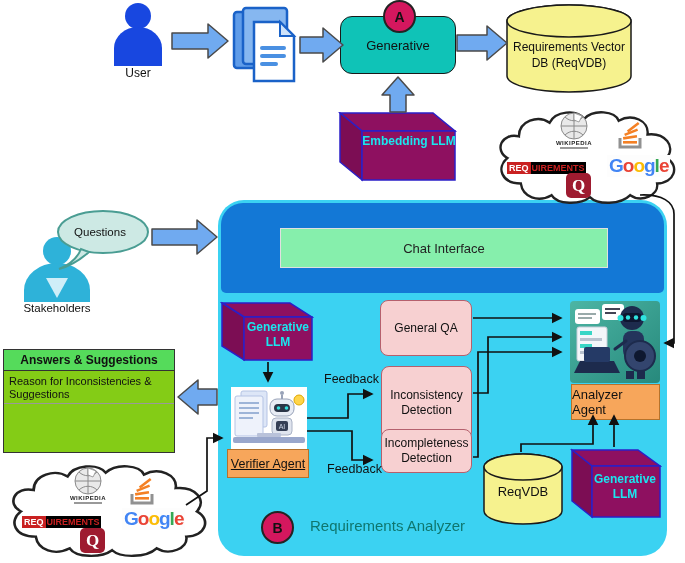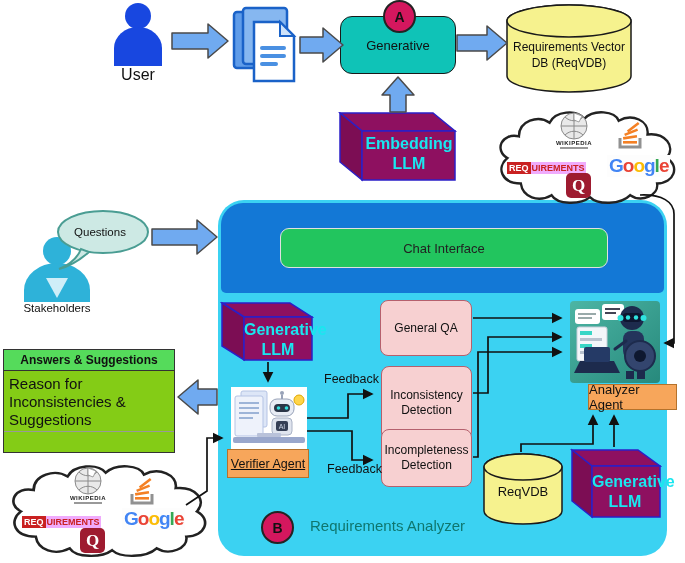--- a/index.html
+++ b/index.html
@@ -4,48 +4,48 @@
 <style>
   * { margin:0; padding:0; box-sizing:border-box; }
   body { background:#fff; font-family:"Liberation Sans", sans-serif; }
   .canvas { position:relative; width:685px; height:563px; background:#fff; overflow:hidden; }
   .abs { position:absolute; }
   .lbl { color:#111; text-align:center; }
 
   
   .panel-body { left:218px; top:200px; width:449px; height:356px; background:#3bd2f2; border-radius:26px; }
   .panel-head { left:221px; top:203px; width:443px; height:90px; background:#1378d6; border-radius:22px 22px 5px 5px; }
-  .chat-bar { left:280px; top:228px; width:328px; height:40px; background:#22c55e; border:1px solid #e0e0e0; border-radius:9px;
+  .chat-bar { left:280px; top:228px; width:328px; height:40px; background:#86efac; border:1px solid #e0e0e0; border-radius:0;
               display:flex; align-items:center; justify-content:center; font-size:13px; color:#222; }
 
   
   .teal-box { left:340px; top:16px; width:116px; height:58px; background:#0fc3b7; border:1px solid #1a1a1a; border-radius:12px;
               display:flex; align-items:center; justify-content:center; font-size:13px; color:#111; }
   .badge { width:33px; height:33px; border-radius:50%; background:#d4175e; border:2px solid #232323;
            display:flex; align-items:center; justify-content:center; font-weight:bold; font-size:14px; color:#111; }
   .pink-box { background:#f7d0d1; border:1.5px solid #b5606d; border-radius:8px; display:flex; align-items:center;
               justify-content:center; text-align:center; font-size:12px; color:#111; line-height:1.25; padding:2px 6px; }
   .orange-lbl { background:#f7a65b; border:1.5px solid #b5722b; display:flex; align-items:center; justify-content:center;
                 font-size:12.5px; color:#111; }
-  .llm-text { color:#19e7f0; font-weight:bold; font-size:16px; text-align:center; line-height:1.25; }
+  .llm-text { color:#19e7f0; font-weight:bold; font-size:12px; text-align:center; line-height:1.25; }
   .cyl-text { text-align:center; font-size:12px; color:#111; line-height:1.3; }
 
   
   .answers { left:3px; top:349px; width:172px; height:104px; background:#84cc16; border:1.5px solid #333; }
   .answers-head { height:21px; background:#55db5b; border-bottom:1.5px solid #333; display:flex; align-items:center;
                   justify-content:center; font-weight:bold; font-size:12px; color:#111; }
-  .answers-item { font-size:15px; color:#111; line-height:1.2; padding:4px 5px 2px 5px; }
+  .answers-item { font-size:11px; color:#111; line-height:1.2; padding:4px 5px 2px 5px; }
 
   
   .cloud { width:192px; height:98px; }
   .cloud svg.cloudshape { position:absolute; left:0; top:0; width:100%; height:100%; }
   .wiki-word { font-size:6px; font-weight:bold; letter-spacing:0.5px; color:#222; text-align:center; }
   .wiki-sub { height:2px; background:#999; margin:1px 8px 0 8px; }
   .req-chip { background:#c92121; color:#fff; font-weight:bold; font-size:9px; padding:1px 2px; display:inline-block; }
-  .req-rest { background:#f0abfc; color:#c92121; font-weight:bold; font-size:9px; display:inline-block; padding:1px 1px; }
+  .req-rest { background:#000000; color:#c92121; font-weight:bold; font-size:9px; display:inline-block; padding:1px 1px; }
   .google-logo { font-size:19px; font-weight:bold; letter-spacing:-1px; background:#fdfdfd; padding:0 2px; }
   .q-chip { width:25px; height:25px; background:#9e1b30; border-radius:5px; color:#fff; font-weight:bold;
             font-family:"Liberation Serif", serif; font-size:17px; display:flex; align-items:center; justify-content:center; }
 
   .feedback { font-size:12.5px; color:#111; }
   svg.overlay { left:0; top:0; width:685px; height:563px; pointer-events:none; }
 </style>
 </head>
 <body>
 
@@ -54,21 +54,21 @@
   <div class="abs panel-body"></div>
   <div class="abs panel-head"></div>
   <div class="abs chat-bar">
     <span>Chat Interface</span>
   </div>
 
   <svg class="abs" style="left:110px; top:2px;" width="56" height="64" viewBox="0 0 56 64">
     <circle cx="28" cy="14" r="13" fill="#1847e0"></circle>
     <path d="M4 64 V46 A24 21 0 0 1 52 46 V64 Z" fill="#1847e0"></path>
   </svg>
-  <div class="abs lbl" style="left:104px; top:66px; width:68px; font-size:16px;">User</div>
+  <div class="abs lbl" style="left:104px; top:66px; width:68px; font-size:12px;">User</div>
 
   <svg class="abs" style="left:228px; top:6px;" width="72" height="78" viewBox="0 0 72 78">
     <rect x="6" y="6" width="44" height="56" rx="3" fill="#5f9ce9" stroke="#1a62c8" stroke-width="2.5"></rect>
     <rect x="15" y="2" width="44" height="56" rx="3" fill="#86b7f0" stroke="#1a62c8" stroke-width="2.5"></rect>
     <path d="M26 16 H52 L66 30 V75 H26 Z" fill="#ffffff" stroke="#1a62c8" stroke-width="2.5"></path>
     <path d="M52 16 L66 30 H52 Z" fill="#cfe3fa" stroke="#1a62c8" stroke-width="2"></path>
     <rect x="32" y="40" width="26" height="4" rx="2" fill="#4a90e2"></rect>
     <rect x="32" y="48" width="26" height="4" rx="2" fill="#4a90e2"></rect>
     <rect x="32" y="56" width="18" height="4" rx="2" fill="#4a90e2"></rect>
   </svg>
@@ -112,21 +112,21 @@
     <path d="M24 16 H92 V59 H24 Z" fill="#8e1060" stroke="#2b1fc7" stroke-width="1.5"></path>
   </svg>
   <div class="abs llm-text" style="left:244px; top:320px; width:68px;">Generative LLM</div>
 
   <div class="abs pink-box" style="left:380px; top:300px; width:92px; height:56px;">
     <span>General QA</span>
   </div>
   <div class="abs pink-box" style="left:381px; top:366px; width:91px; height:74px;">
     <span>Inconsistency Detection</span>
   </div>
-  <div class="abs pink-box" style="left:381px; top:429px; width:91px; height:58px;">
+  <div class="abs pink-box" style="left:381px; top:429px; width:91px; height:44px;">
     <span>Incompleteness Detection</span>
   </div>
 
   <svg class="abs" style="left:570px; top:301px;" width="90" height="82" viewBox="0 0 90 82">
     <defs>
       <linearGradient id="tealbg" x1="0" y1="0" x2="1" y2="1">
         <stop offset="0" stop-color="#4cb5a4"></stop>
           <stop offset="1" stop-color="#27897c"></stop>
       </linearGradient>
     </defs>
@@ -150,21 +150,21 @@
       <circle cx="66" cy="16.5" r="2.2" fill="#2fe3e0"></circle>
     <circle cx="50.5" cy="17" r="3" fill="#2fe3e0"></circle>
       <circle cx="73.5" cy="17" r="3" fill="#2fe3e0"></circle>
     <rect x="53" y="30" width="21" height="28" rx="8" fill="#24355c"></rect>
     <circle cx="70" cy="55" r="15" fill="#33456e" stroke="#1d2b4d" stroke-width="2"></circle>
     <circle cx="70" cy="55" r="6" fill="#0e1830"></circle>
     <path d="M45 48 L56 40" stroke="#1d2b4d" stroke-width="3" stroke-linecap="round"></path>
     <rect x="56" y="70" width="8" height="8" fill="#1d2b4d"></rect>
       <rect x="67" y="70" width="8" height="8" fill="#1d2b4d"></rect>
   </svg>
-  <div class="abs orange-lbl" style="left:571px; top:384px; width:89px; height:26px; font-size:13px;margin-left:17px;">
+  <div class="abs orange-lbl" style="left:571px; top:384px; width:89px; height:36px; font-size:13px;">
     <span>Analyzer Agent</span>
   </div>
 
   <svg class="abs" style="left:231px; top:387px;" width="76" height="62" viewBox="0 0 76 62">
     <rect x="0" y="0" width="76" height="62" fill="#ffffff"></rect>
     <rect x="10" y="4" width="26" height="36" rx="2" fill="#dde6f7" stroke="#b4c3e4"></rect>
     <rect x="4" y="9" width="28" height="40" rx="2" fill="#eef2fb" stroke="#b4c3e4"></rect>
     <rect x="8" y="15" width="20" height="2" fill="#9db4d8"></rect>
       <rect x="8" y="20" width="20" height="2" fill="#9db4d8"></rect>
     <rect x="8" y="25" width="20" height="2" fill="#9db4d8"></rect>

